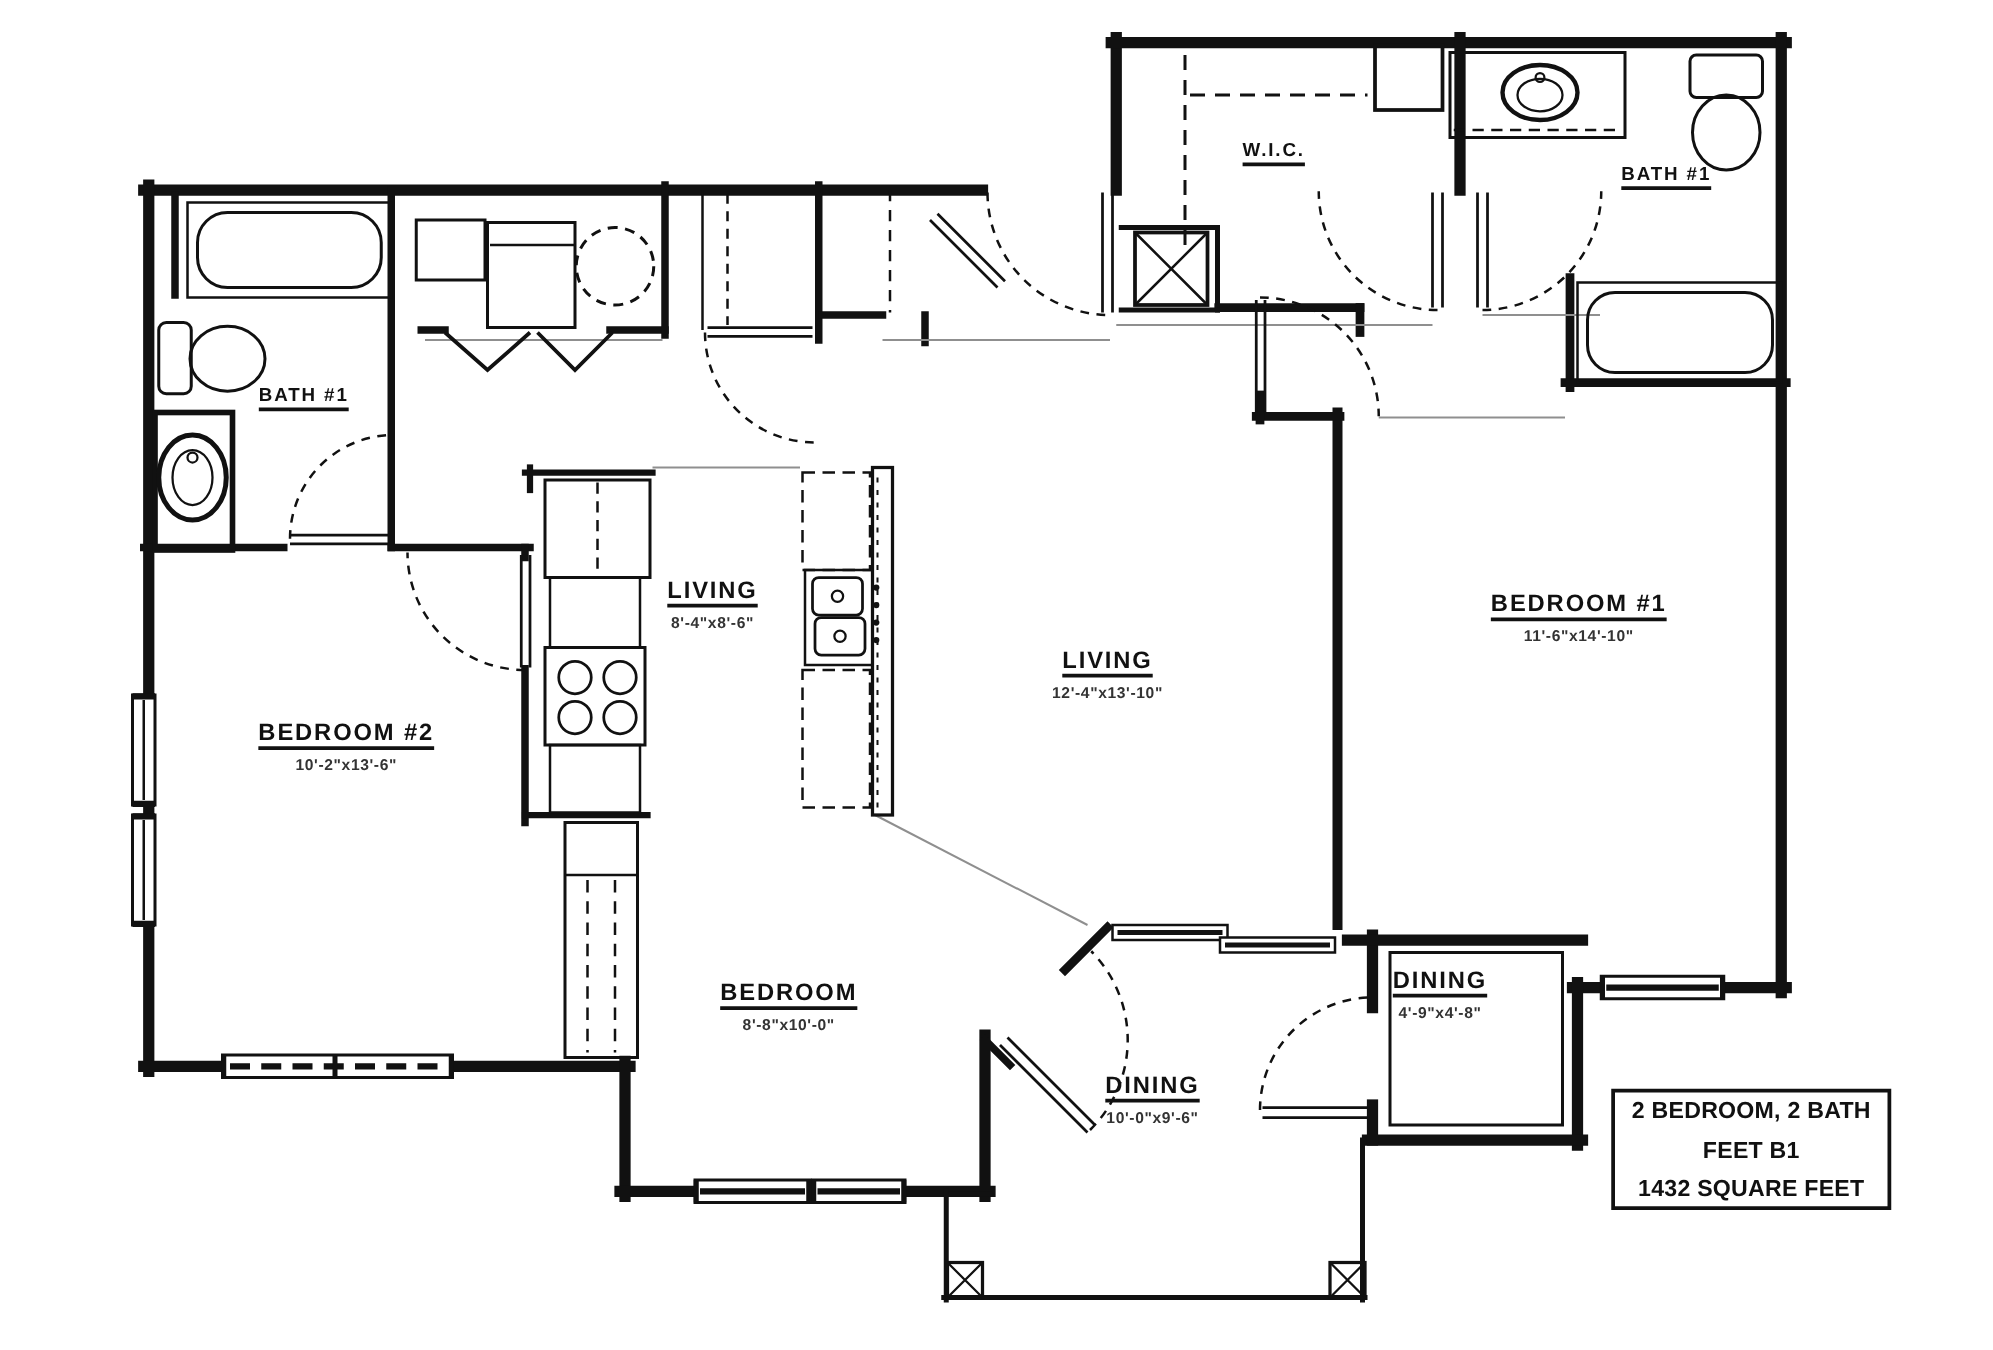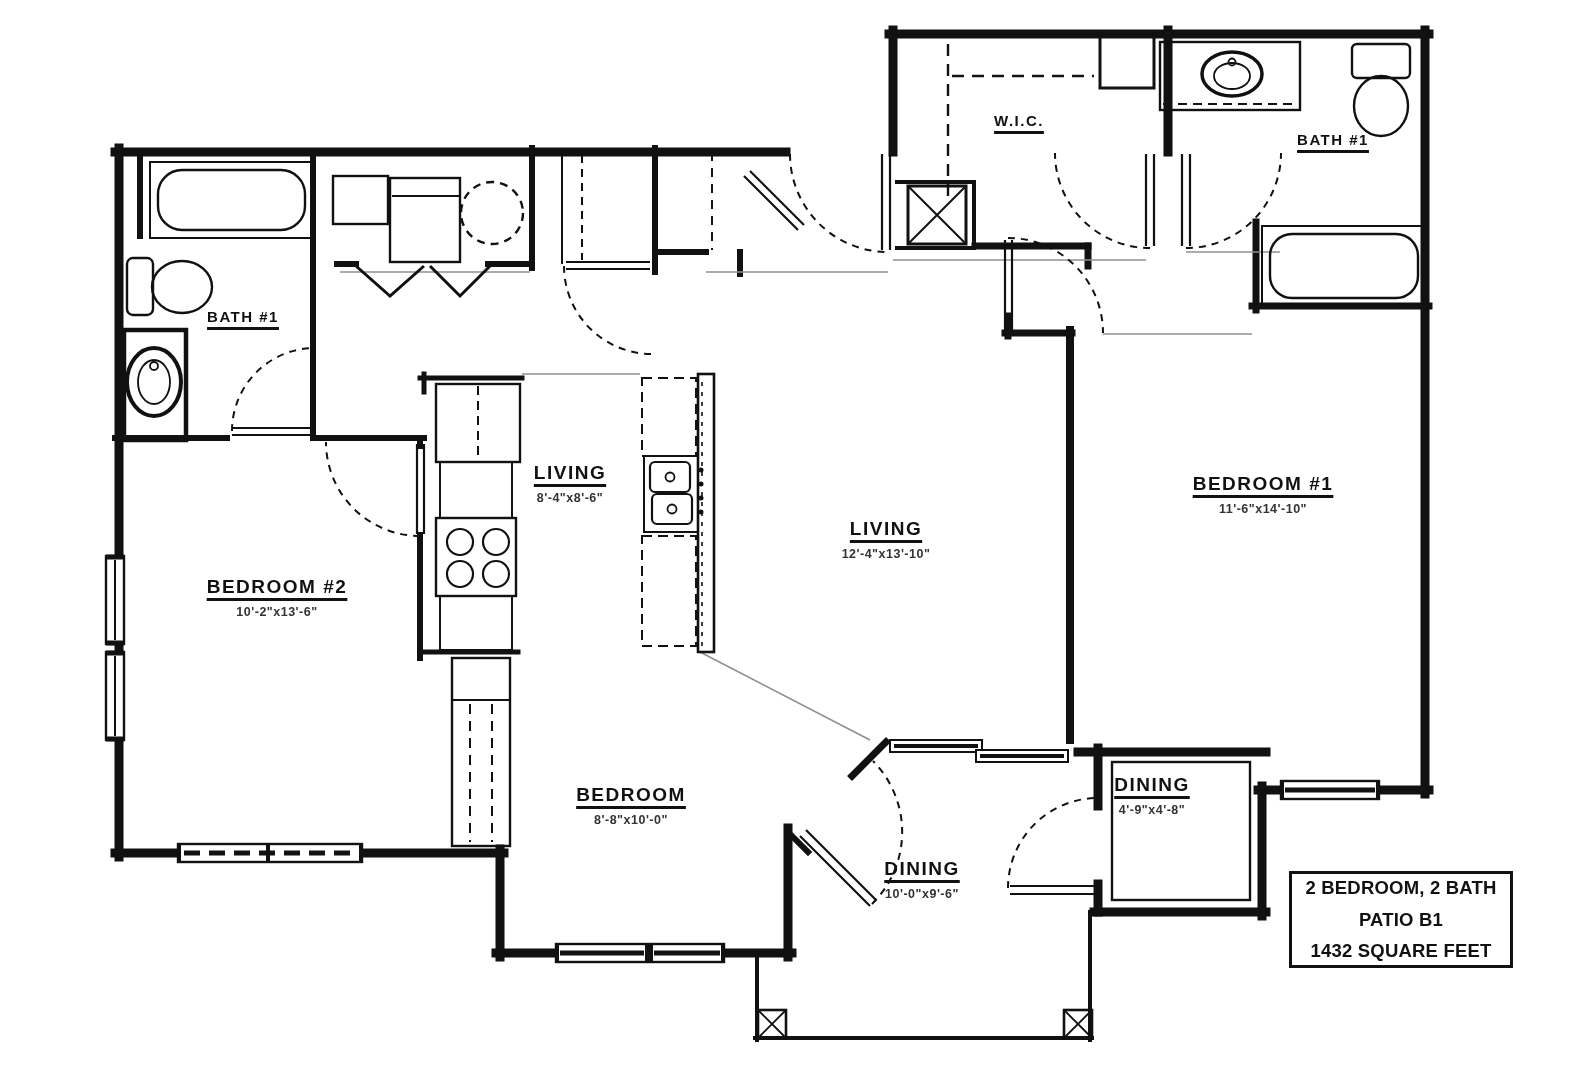--- a/index.html
+++ b/index.html
@@ -282,17 +282,17 @@
   <div class="room-dim">10'-0"x9'-6"</div>
 </div>
 
 <div class="room-label" style="left:1152px;top:774px">
   <div class="room-name">DINING</div>
   <div class="room-dim">4'-9"x4'-8"</div>
 </div>
 
 <div class="title-block">
   <div>2 BEDROOM, 2 BATH</div>
-  <div>PATIO B1</div>
+  <div>FEET B1</div>
   <div>1432 SQUARE FEET</div>
 </div>
 
 </div>
 
 </body></html>

